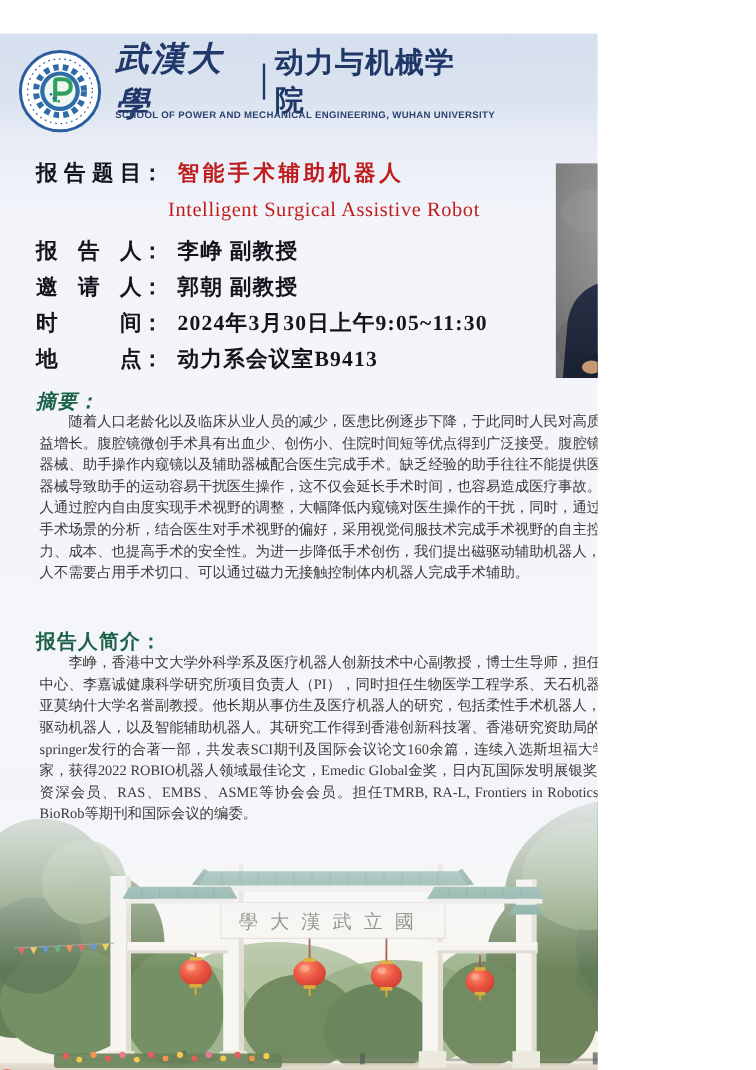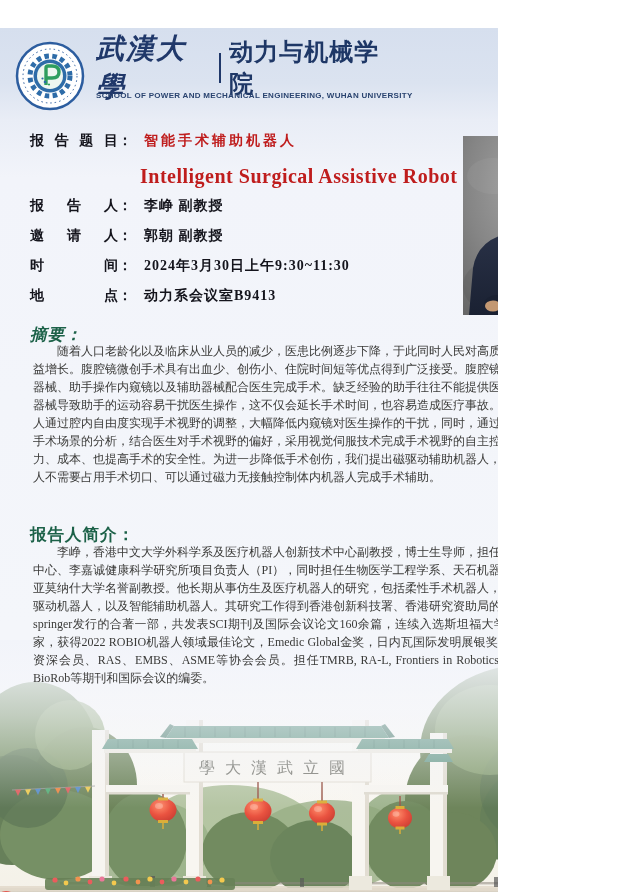--- a/index.html
+++ b/index.html
@@ -12,25 +12,25 @@
   
   .logo{position:absolute;left:15px;top:13px;width:70px;height:70px;}
   .brand{position:absolute;left:96px;top:20px;width:300px;}
   .brand-cn{display:flex;align-items:center;height:40px;}
   .uni-name{font-size:28px;font-weight:bold;color:#20386a;letter-spacing:2px;font-style:italic;}
   .divider{width:2px;height:30px;background:#20386a;margin:0 8px 0 9px;}
   .school-name{font-family:"Liberation Sans",sans-serif;font-size:24px;font-weight:bold;color:#1e3766;letter-spacing:1px;}
   .brand-en{margin-top:3px;font-family:"Liberation Sans",sans-serif;font-size:8px;font-weight:bold;color:#2a4470;letter-spacing:0.3px;white-space:nowrap;}
   .poster-type{position:absolute;left:388px;top:24px;font-size:36px;font-weight:bold;color:#2c4168;letter-spacing:18px;white-space:nowrap;text-shadow:0.5px 0.5px 0 #2c4168;}
   
-  .row{position:absolute;left:30px;white-space:nowrap;font-size:14px;font-weight:bold;color:#14141c;}
+  .row{position:absolute;left:30px;white-space:nowrap;font-size:18px;font-weight:bold;color:#14141c;}
   .lbl{display:inline-block;width:88px;text-align:justify;text-align-last:justify;vertical-align:bottom;}
   .val{margin-left:12px;letter-spacing:1px;}
   .val-red{color:#bf1d1d;letter-spacing:3px;}
-  .row-en{position:absolute;left:140px;font-size:20px;font-weight:bold;color:#bf1d1d;letter-spacing:0.5px;}
+  .row-en{position:absolute;left:140px;font-size:17px;font-weight:normal;color:#bf1d1d;letter-spacing:0.5px;}
   
   .sec-head{position:absolute;left:30px;font-size:16.5px;font-weight:bold;color:#1c6148;letter-spacing:1px;}
   .body-text{position:absolute;left:33px;width:576px;font-size:12px;line-height:18px;color:#3a3a38;text-align:justify;text-indent:2em;}
   .bio-text{z-index:3;}
   
   .portrait{position:absolute;left:463px;top:108px;width:121px;height:179px;z-index:2;}
   
   .scene{position:absolute;left:0;top:612px;width:630px;height:280px;z-index:1;}
 </style>
 </head>
@@ -64,21 +64,21 @@
     <span class="lbl">报告题目</span><span>：</span><span class="val val-red">智能手术辅助机器人</span>
   </div>
   <div class="row-en" style="top:137px;">Intelligent Surgical Assistive Robot</div>
   <div class="row" style="top:199px;">
     <span class="lbl">邀请人</span><span>：</span><span class="val">郭朝  副教授</span>
   </div>
   <div class="row" style="top:169px;">
     <span class="lbl">报告人</span><span>：</span><span class="val">李峥  副教授</span>
   </div>
   <div class="row" style="top:229px;">
-    <span class="lbl">时间</span><span>：</span><span class="val">2024年3月30日上午9:30~11:30</span>
+    <span class="lbl">时间</span><span>：</span><span class="val">2024年3月30日上午9:05~11:30</span>
   </div>
   <div class="row" style="top:259px;">
     <span class="lbl">地点</span><span>：</span><span class="val">动力系会议室B9413</span>
   </div>
 
   <svg class="portrait" viewBox="0 0 121 179" preserveAspectRatio="none">
     <defs>
       <radialGradient id="pbg" cx="50%" cy="28%" r="85%">
         <stop offset="0%" stop-color="#a3a3a3"></stop>
           <stop offset="55%" stop-color="#858585"></stop>

